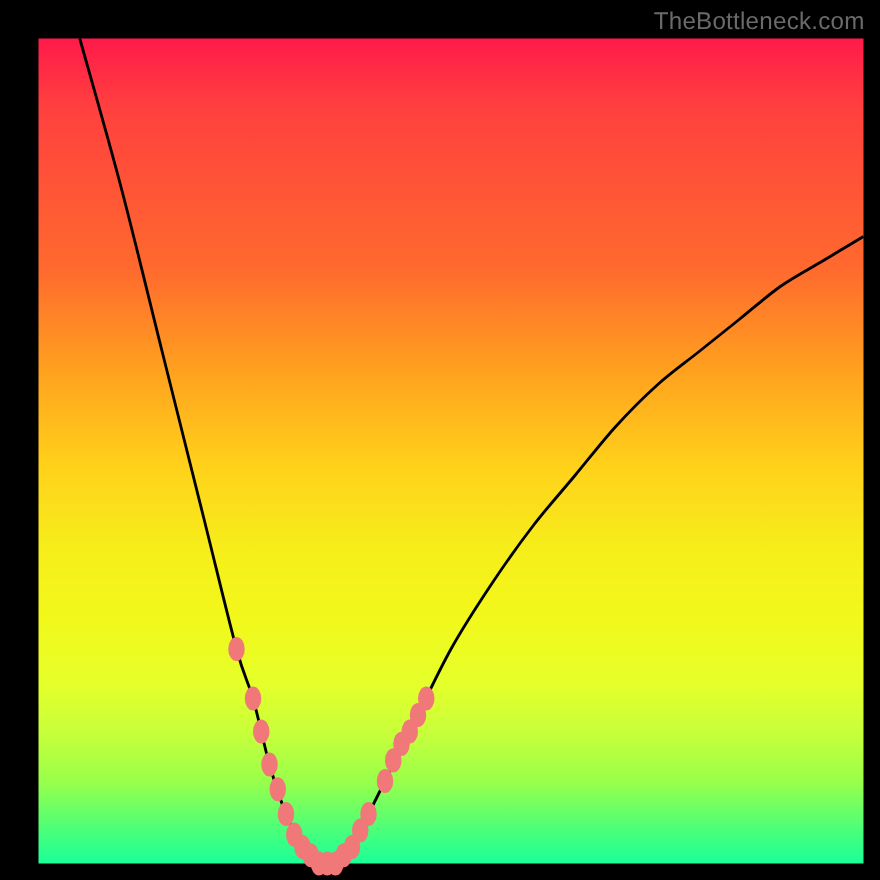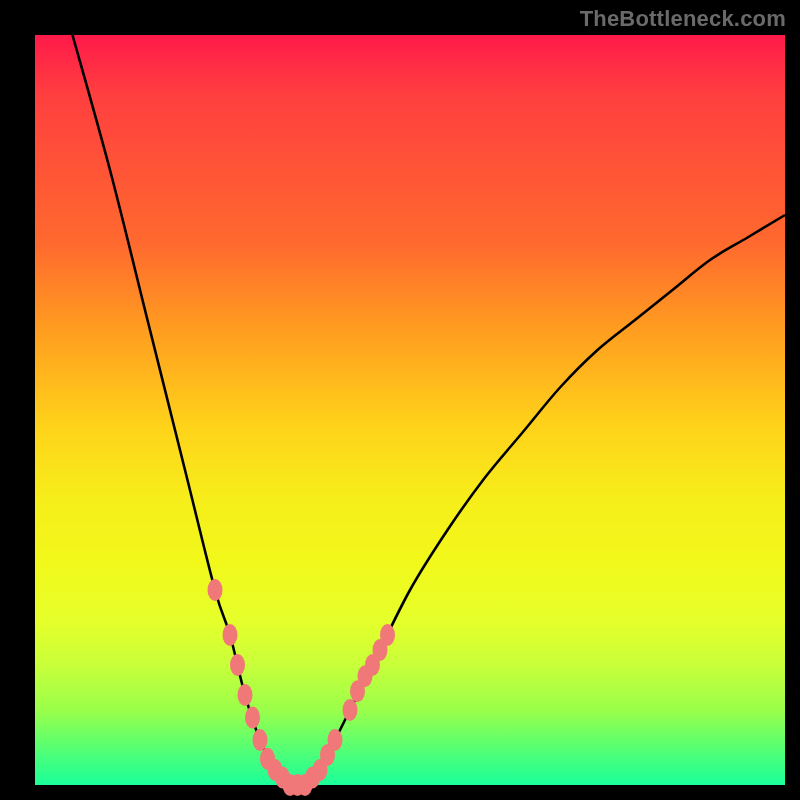--- a/index.html
+++ b/index.html
@@ -41,21 +41,21 @@
       #4aff7a 96%,
       #1aff9a 100%
     );
   }
   .watermark {
     position: absolute;
     top: 6px;
     right: 14px;
     color: #6a6a6a;
     font-size: 22px;
-    font-weight: 700;
+    font-weight: 400;
     letter-spacing: 0.2px;
     user-select: none;
   }
   svg.curve {
     position: absolute;
     left: 0;
     top: 0;
     width: 750px;
     height: 750px;
     overflow: visible;

